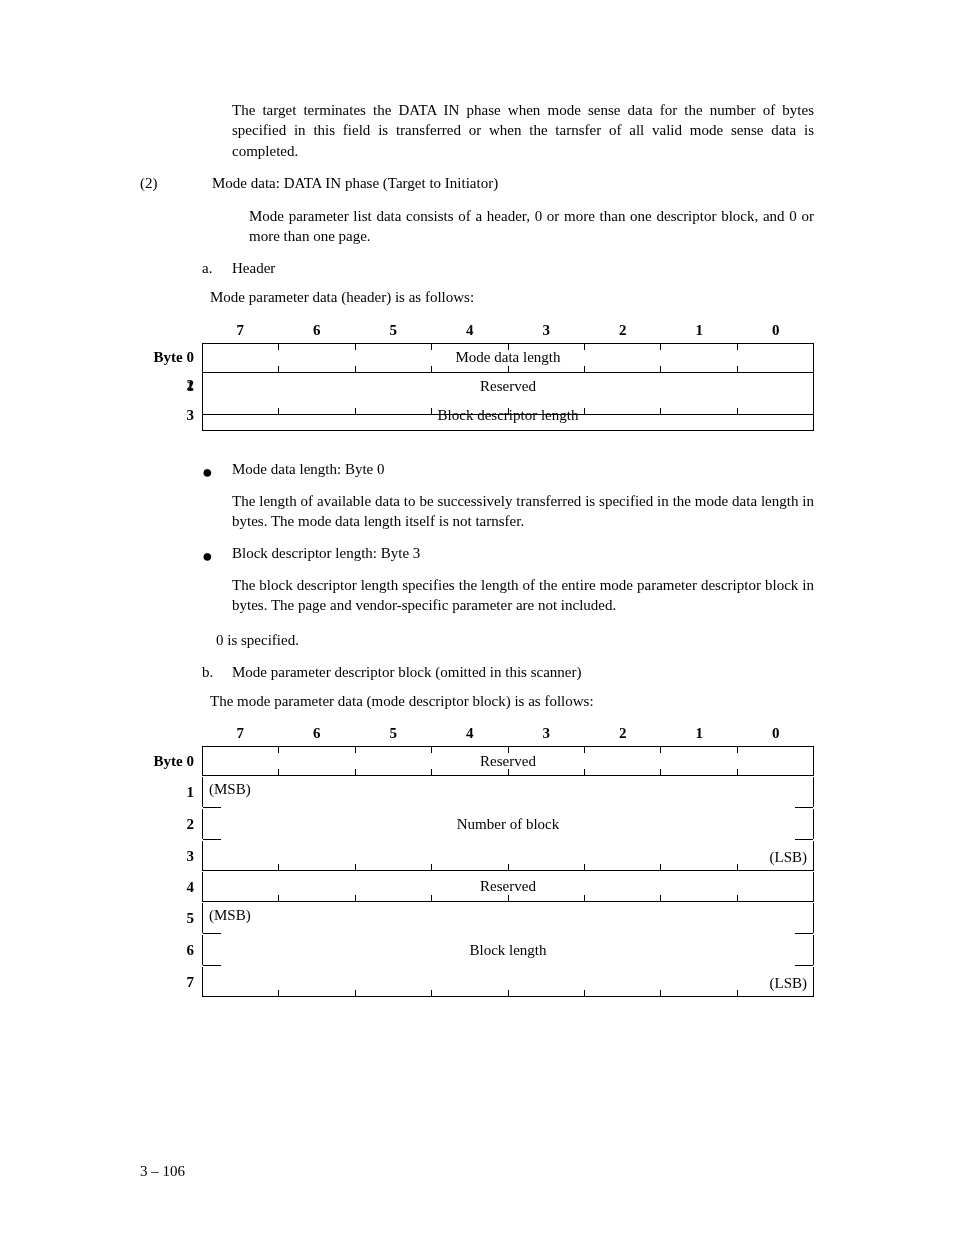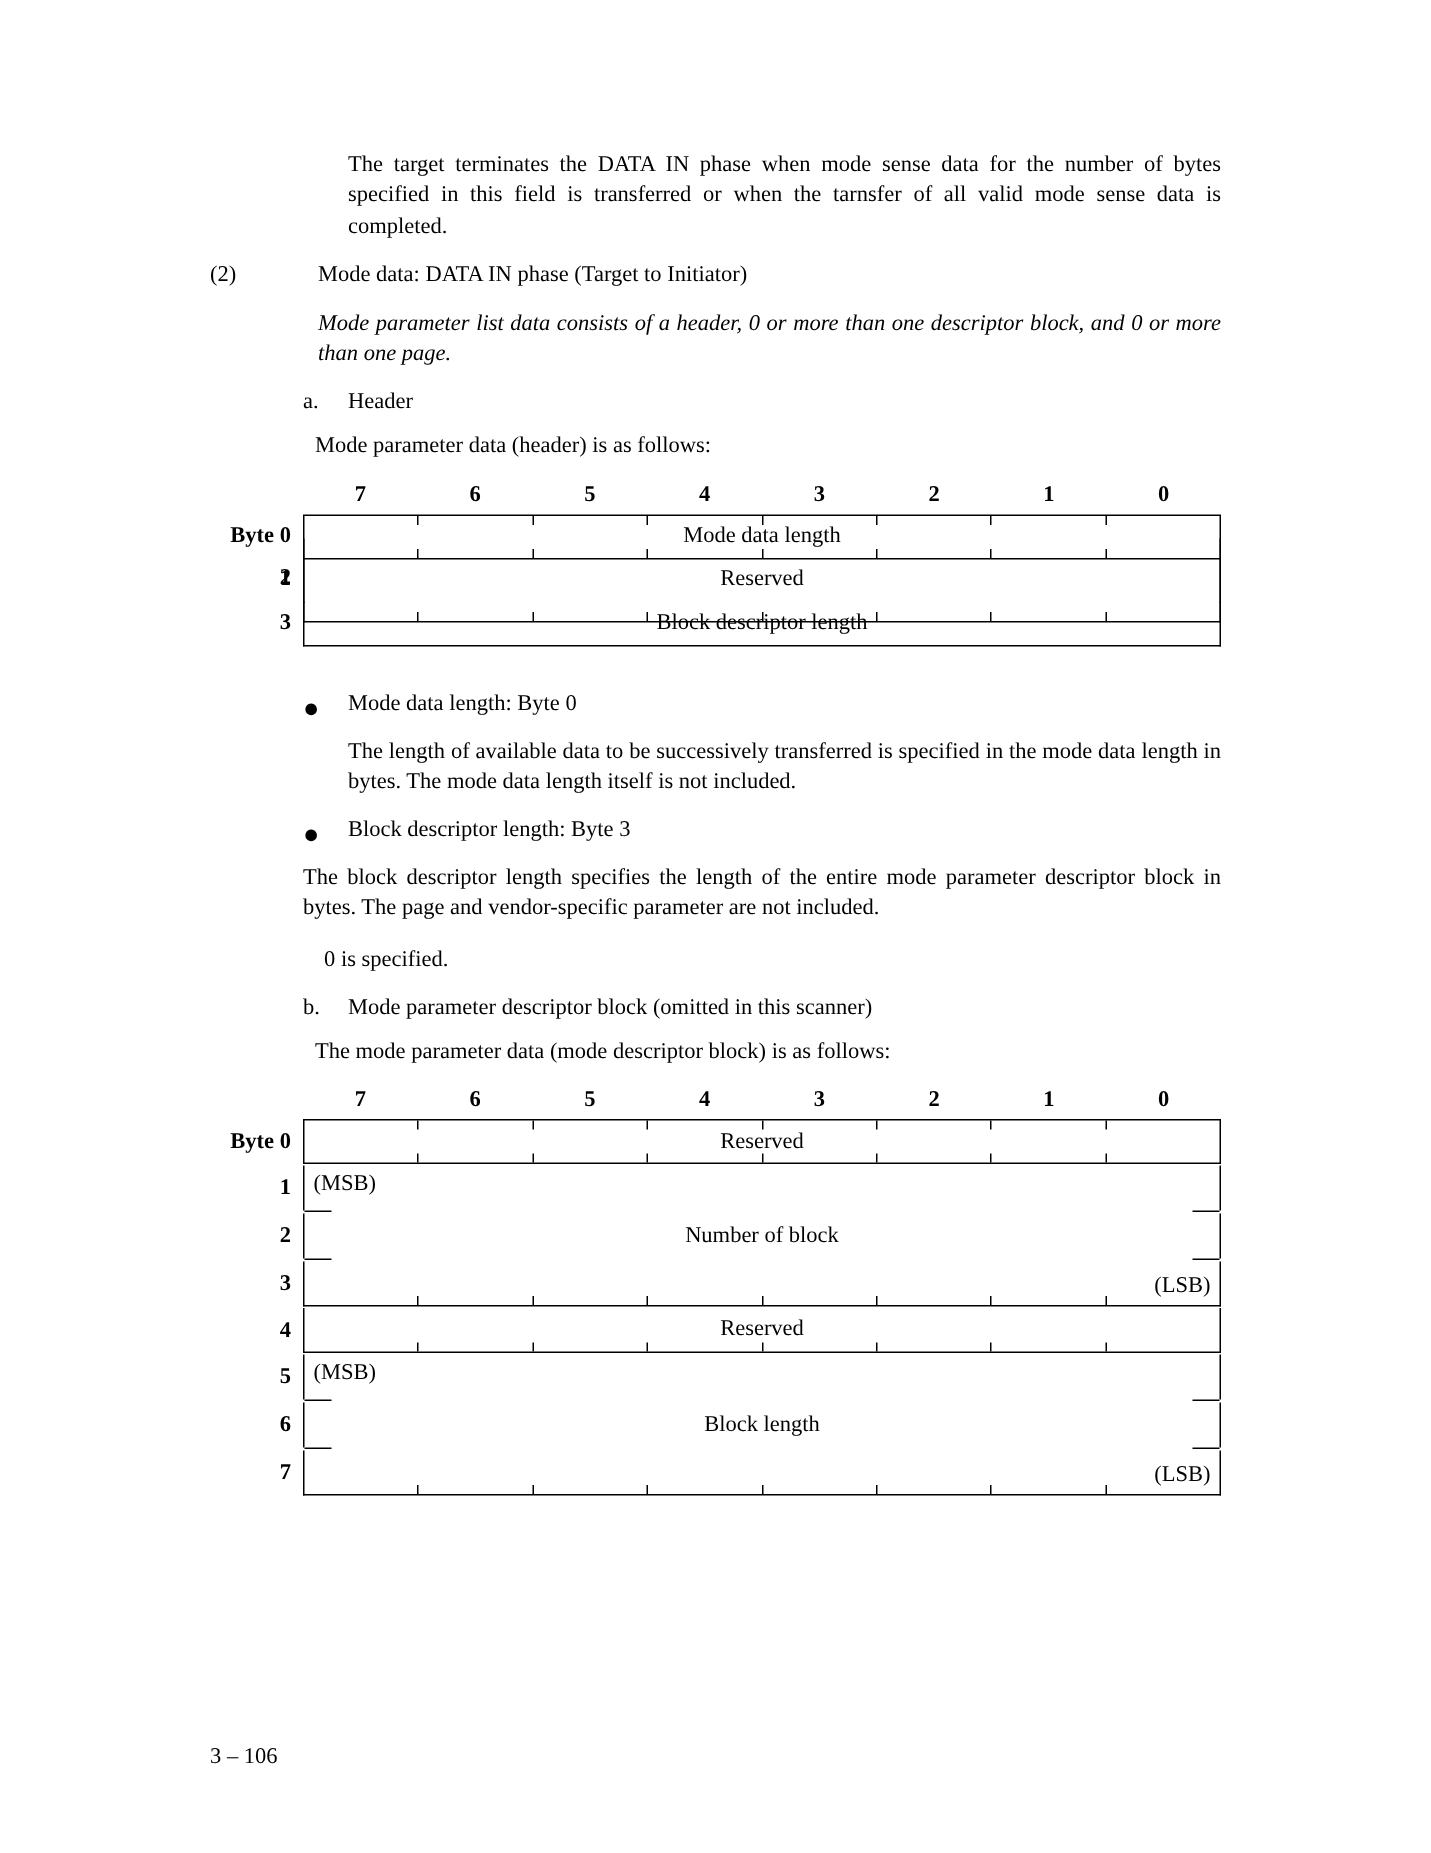--- a/index.html
+++ b/index.html
@@ -164,21 +164,21 @@
 
 <div class="page">
 
   <p class="para indent1">The target terminates the DATA IN phase when mode sense data for the number of bytes specified in this field is transferred or when the tarnsfer of all valid mode sense data is completed.</p>
 
   <div class="section-row">
     <div class="section-num">(2)</div>
     <div class="section-body">Mode data:  DATA IN phase (Target to Initiator)</div>
   </div>
 
-  <p class="para" style="margin-left:72px;font-style:italic;">Mode parameter list data consists of a header, 0 or more than one descriptor block, and 0 or more than one page.</p>
+  <p class="para" style="margin-left:109px;">Mode parameter list data consists of a header, 0 or more than one descriptor block, and 0 or more than one page.</p>
 
   <div class="sub-row" style="margin-left:62px;">
     <div class="sub-num">a.</div>
     <div class="sub-body">Header</div>
   </div>
 
   <p class="para indent2">Mode parameter data (header) is as follows:</p>
 
   <div class="bit-table">
     <div class="bit-header">
@@ -250,27 +250,27 @@
         </div>
       </div>
     </div>
   </div>
 
   <div style="margin-left:62px;">
     <div class="bullet-row">
       <div class="bullet-dot">●</div>
       <div class="bullet-body">Mode data length:  Byte 0</div>
     </div>
-    <p class="para" style="margin-left:30px;">The length of available data to be successively transferred is specified in the mode data length in bytes.  The mode data length itself is not included.</p>
+    <p class="para" style="margin-left:30px;">The length of available data to be successively transferred is specified in the mode data length in bytes.  The mode data length itself is not tarnsfer.</p>
 
     <div class="bullet-row">
       <div class="bullet-dot">●</div>
       <div class="bullet-body">Block descriptor length:  Byte 3</div>
     </div>
-    <p class="para" style="">The block descriptor length specifies the length of the entire mode parameter descriptor block in bytes.  The page and vendor-specific parameter are not included.</p>
+    <p class="para" style="margin-left:30px;">The block descriptor length specifies the length of the entire mode parameter descriptor block in bytes.  The page and vendor-specific parameter are not included.</p>
     <p class="para" style="margin-left:14px;">0 is specified.</p>
   </div>
 
   <div class="sub-row" style="margin-left:62px;">
     <div class="sub-num">b.</div>
     <div class="sub-body">Mode parameter descriptor block (omitted in this scanner)</div>
   </div>
 
   <p class="para indent2">The mode parameter data (mode descriptor block) is as follows:</p>
 

